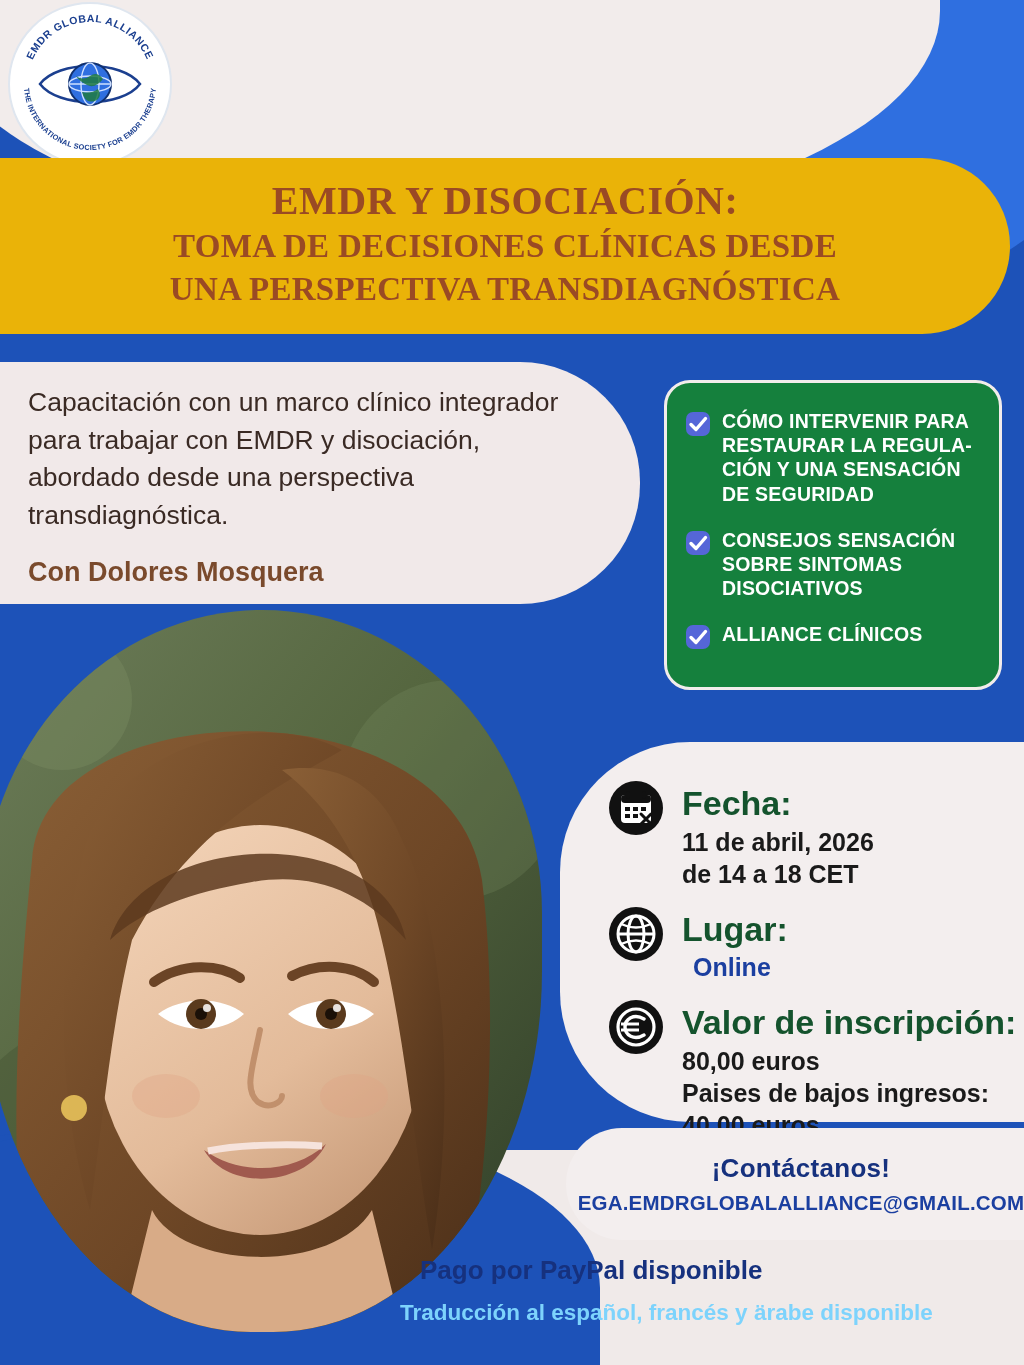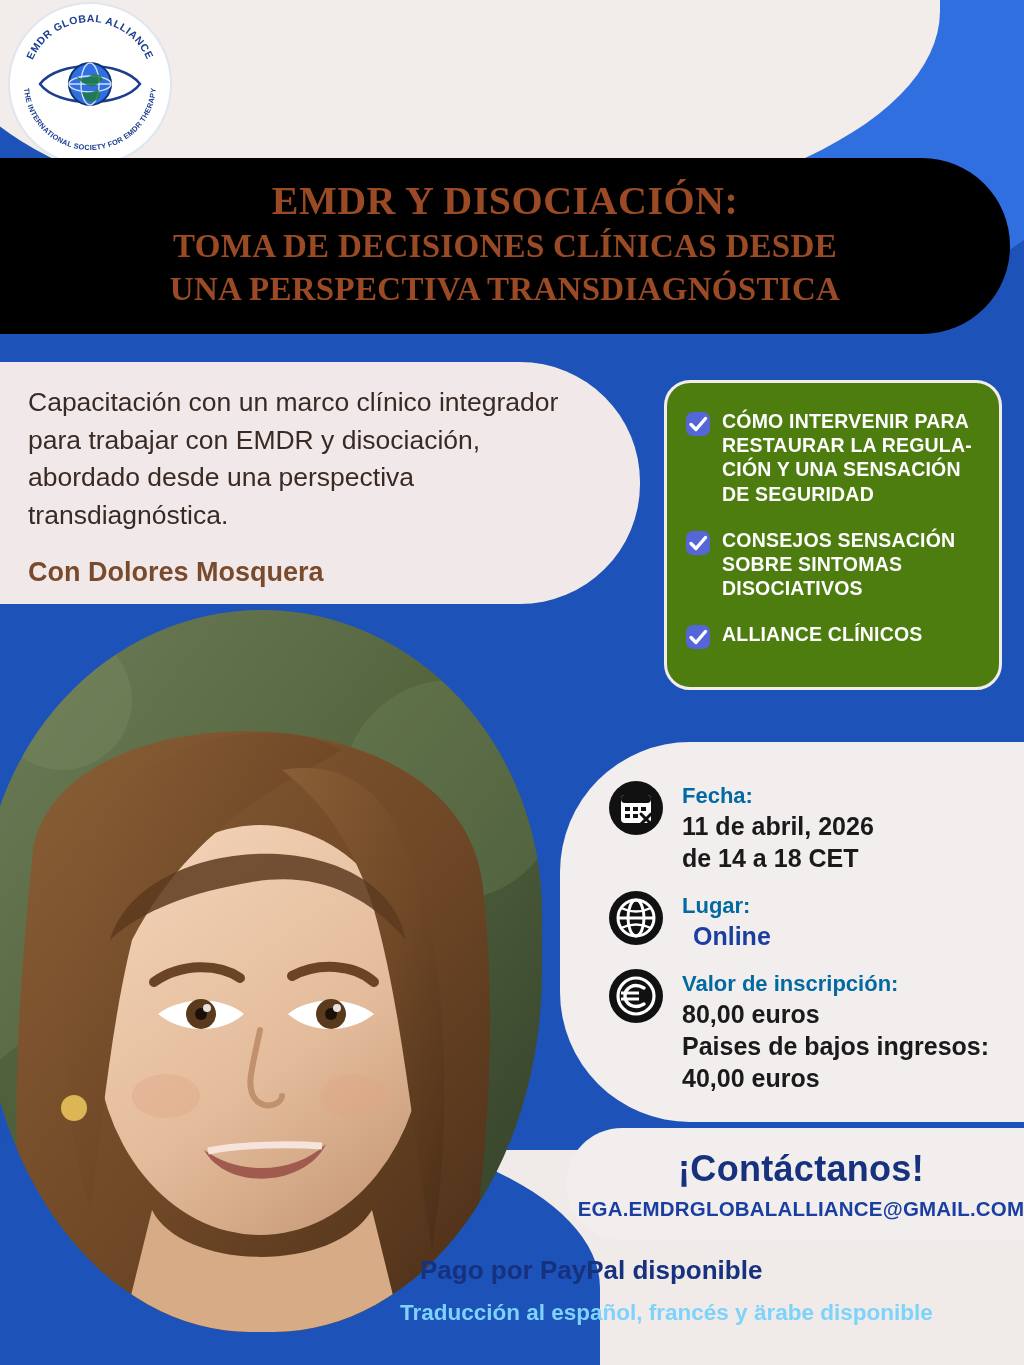--- a/index.html
+++ b/index.html
@@ -56,21 +56,21 @@
   }
   .logo .ring-text .small{font-size:7.4px;letter-spacing:.2px;}
   .logo-eye{
     position:absolute;left:50%;top:50%;transform:translate(-50%,-50%);
     width:108px;height:60px;
   }
 
   
   .title-card{
     position:absolute;left:0;top:158px;width:1010px;height:176px;
-    background:#000000;border-radius:0 90px 90px 0;
+    background:#eab308;border-radius:0 90px 90px 0;
     display:flex;flex-direction:column;align-items:center;justify-content:center;
     box-sizing:border-box;padding:6px 40px 10px 40px;
   }
   .title-main{
     font-family:"Liberation Serif", serif;
     font-weight:bold;color:#9a4a24;font-size:40px;letter-spacing:.5px;
     line-height:1.12;text-align:center;
   }
   .title-sub{
     font-family:"Liberation Serif", serif;
@@ -87,21 +87,21 @@
   .desc-text{
     color:#3a2a24;font-size:26.5px;line-height:1.42;font-weight:400;
   }
   .desc-author{
     margin-top:22px;color:#7a4a2c;font-size:27px;font-weight:700;
   }
 
   
   .bullets-card{
     position:absolute;left:664px;top:380px;width:338px;height:310px;
-    background:#4d7c0f;border-radius:26px;border:3px solid #f2eceb;
+    background:#15803d;border-radius:26px;border:3px solid #f2eceb;
     box-sizing:border-box;padding:26px 18px 18px 18px;
   }
   .bullet-row{display:flex;align-items:flex-start;margin-bottom:22px;}
   .bullet-check{
     flex:0 0 auto;width:26px;height:26px;margin-right:11px;margin-top:2px;
   }
   .bullet-text{
     color:#ffffff;font-size:19.5px;font-weight:bold;line-height:1.24;letter-spacing:.2px;
   }
 
@@ -114,32 +114,32 @@
 
   
   .info-card{
     position:absolute;left:560px;top:742px;width:500px;height:380px;
     background:#f3eeee;border-radius:130px 0 0 130px;
     box-sizing:border-box;padding:38px 26px 20px 48px;
   }
   .info-row{display:flex;align-items:flex-start;margin-bottom:16px;}
   .info-icon{flex:0 0 auto;width:56px;height:56px;margin-right:18px;}
   .info-text{padding-top:2px;}
-  .info-label{color:#0369a1;font-size:22px;font-weight:600;line-height:1.28;}
+  .info-label{color:#14532d;font-size:34px;font-weight:600;line-height:1.28;}
   .info-value{color:#1a1a1a;font-size:25px;font-weight:600;line-height:1.28;}
   .info-value.blue{color:#1b3fa0;font-weight:700;margin-left:11px;}
 
   
   .contact-card{
     position:absolute;left:566px;top:1128px;width:470px;height:112px;
     background:#f3eeee;border-radius:60px 0 0 60px;
     display:flex;flex-direction:column;align-items:center;justify-content:center;
   }
   .contact-title{
-    color:#16317e;font-size:36px;font-weight:bold;letter-spacing:.3px;
+    color:#16317e;font-size:26px;font-weight:bold;letter-spacing:.3px;
   }
   .contact-email{
     margin-top:7px;color:#1b3fa0;font-size:20.5px;font-weight:bold;letter-spacing:.2px;
   }
 
   
   .footer-1{
     position:absolute;left:0;right:0;top:1255px;text-align:left;
     color:#16317e;font-size:26px;font-weight:bold;
     padding-left:420px;

